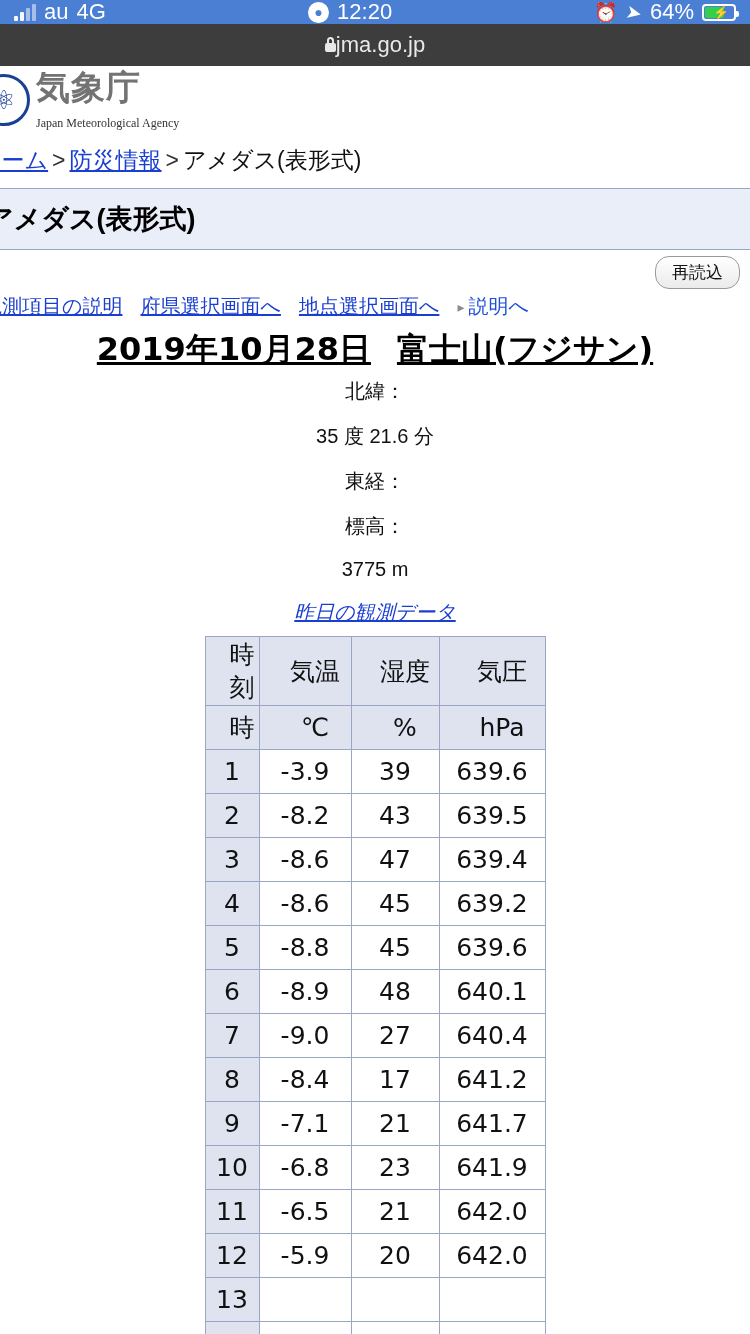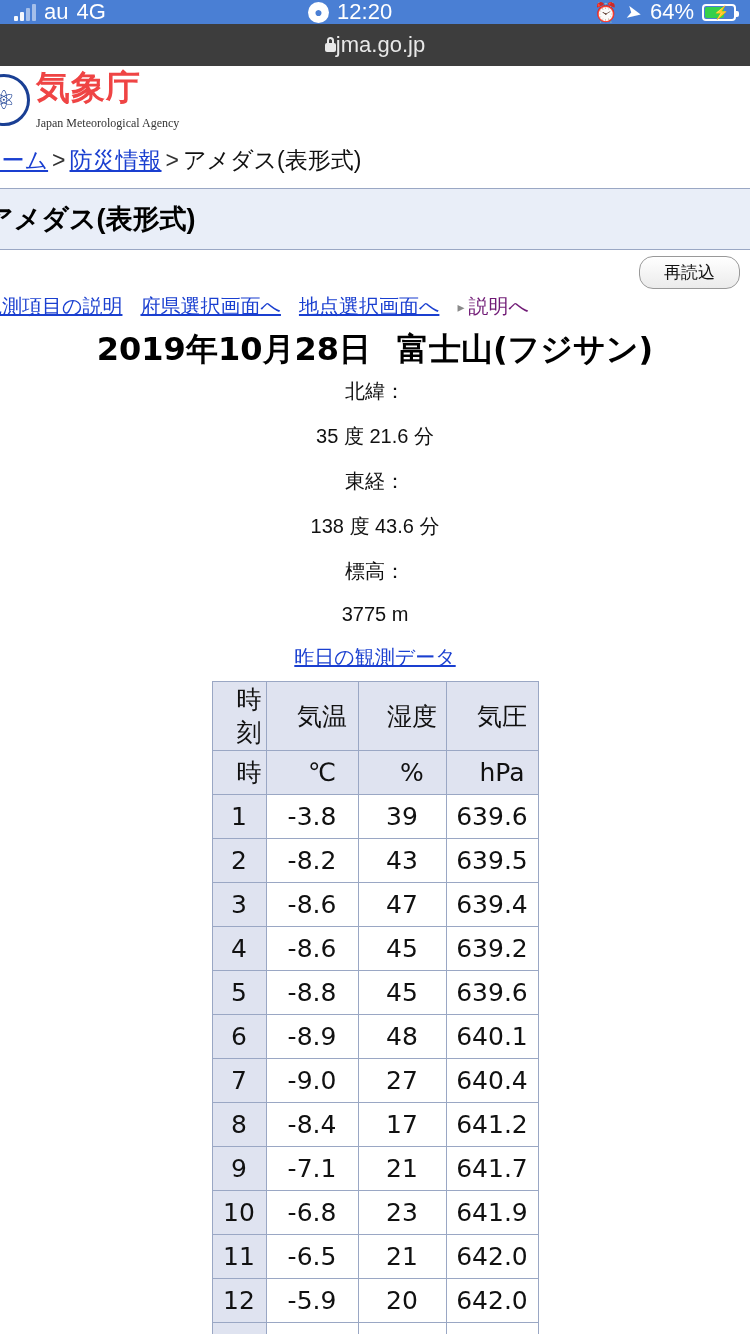--- a/index.html
+++ b/index.html
@@ -110,21 +110,21 @@
   .jma-mark {
     width: 52px; height: 52px; border-radius: 50%;
     border: 3px solid #1a3f94;
     color: #1a3f94; font-size: 26px;
     display: flex; align-items: center; justify-content: center;
     box-sizing: border-box;
     font-family: "DejaVu Sans", sans-serif;
   }
   .jma-text-block { line-height: 1.05; }
   .jma-jp {
-    font-size: 34px; font-weight: bold; color: #ef4444;
+    font-size: 34px; font-weight: bold; color: #737373;
     letter-spacing: 1px;
   }
   .jma-en { font-size: 12px; color: #333333; margin-top: 11px; font-family: Liberation Serif, serif; }
 
   .breadcrumb {
     font-size: 23px;
     padding: 10px 0 12px 0;
     color: #111111;
     white-space: nowrap;
     margin-left: -22px;
@@ -145,73 +145,74 @@
 
   .reload-row {
     display: flex; justify-content: flex-end;
     padding: 6px 10px 4px 0;
   }
   .reload-btn {
     border: 1px solid #999999;
     border-radius: 14px;
     background: linear-gradient(#ffffff, #ebebeb);
     font-size: 17px;
-    padding: 4px 24px;
+    padding: 4px 16px;
     color: #111111;
   }
 
   .links-row {
     display: flex; align-items: center;
     font-size: 20px;
     white-space: nowrap;
     margin-left: -18px;
     padding-bottom: 6px;
   }
   .links-row a { color: #1a3fd0; text-decoration: underline; margin-right: 18px; }
   .links-row .arrow { color: #8a8a8a; margin-right: 4px; font-size: 14px; }
-  .links-row .expl { color: #701a75; }
+  .links-row .expl { color: #1d4ed8; }
 
   .station-title {
     text-align: center;
     font-size: 32px; font-weight: bold;
     color: #000000;
     padding: 2px 0 6px 0;
     font-family: "DejaVu Sans", sans-serif;
+    text-decoration: underline;
   }
   .station-title .gap { display: inline-block; width: 26px; }
 
   .meta-row {
     display: flex; align-items: center; justify-content: center;
     gap: 18px;
     font-size: 20px; color: #111111;
     padding-bottom: 10px;
     flex-direction: column;
   }
-  .meta-row .yesterday { color: #1a3fd0; text-decoration: underline; }
+  .meta-row .yesterday { color: #1a3fd0; text-decoration: underline; font-style: italic; }
 
   
   .table-wrap { display: flex; justify-content: center; }
   table.amedas {
     border-collapse: collapse;
     font-size: 25px;
     color: #111111;
     font-family: "DejaVu Sans", sans-serif;
   }
   table.amedas th, table.amedas td {
     border: 1px solid #9aa7c4;
     text-align: center;
     height: 44px;
     box-sizing: border-box;
   }
   table.amedas th { background: #dfe3f0; font-weight: normal; padding-left: 21px; }
   table.amedas td { background: #ffffff; }
   table.amedas td.hour { background: #dfe3f0; width: 54px; }
   .col-temp { width: 92px; }
   .col-hum  { width: 88px; }
-  .col-pres { width: 92px; }
+  .col-pres { width: 106px; }
 </style>
 </head>
 <body>
 
 <div class="status-bar">
   <div class="sb-left">
     <span class="signal">
         <i></i>
         <i></i>
         <i></i>
@@ -273,21 +274,20 @@
   </div>
 
   <div class="station-title">
     <span>2019年10月28日</span><span class="gap"></span><span>富士山(フジサン)</span>
   </div>
 
   <div class="meta-row">
     <span>北緯：</span>
     <span>35 度 21.6 分</span>
     <span>東経：</span>
-    <span>138 度 43.6 分</span>
     <span>標高：</span>
     <span>3775 m</span>
     <a class="yesterday" href="#">昨日の観測データ</a>
   </div>
 
   <div class="table-wrap">
     <table class="amedas">
       <thead>
         <tr>
           <th class="col-hourh">時刻</th>
@@ -298,21 +298,21 @@
         <tr>
           <th>時</th>
           <th>℃</th>
           <th>%</th>
           <th>hPa</th>
         </tr>
       </thead>
       <tbody id="amedas-body">
           <tr>
             <td class="hour">1</td>
-            <td class="col-temp">-3.8</td>
+            <td class="col-temp">-3.9</td>
             <td class="col-hum">39</td>
             <td class="col-pres">639.6</td>
           </tr>
           <tr>
             <td class="hour">2</td>
             <td class="col-temp">-8.2</td>
             <td class="col-hum">43</td>
             <td class="col-pres">639.5</td>
           </tr>
           <tr>

